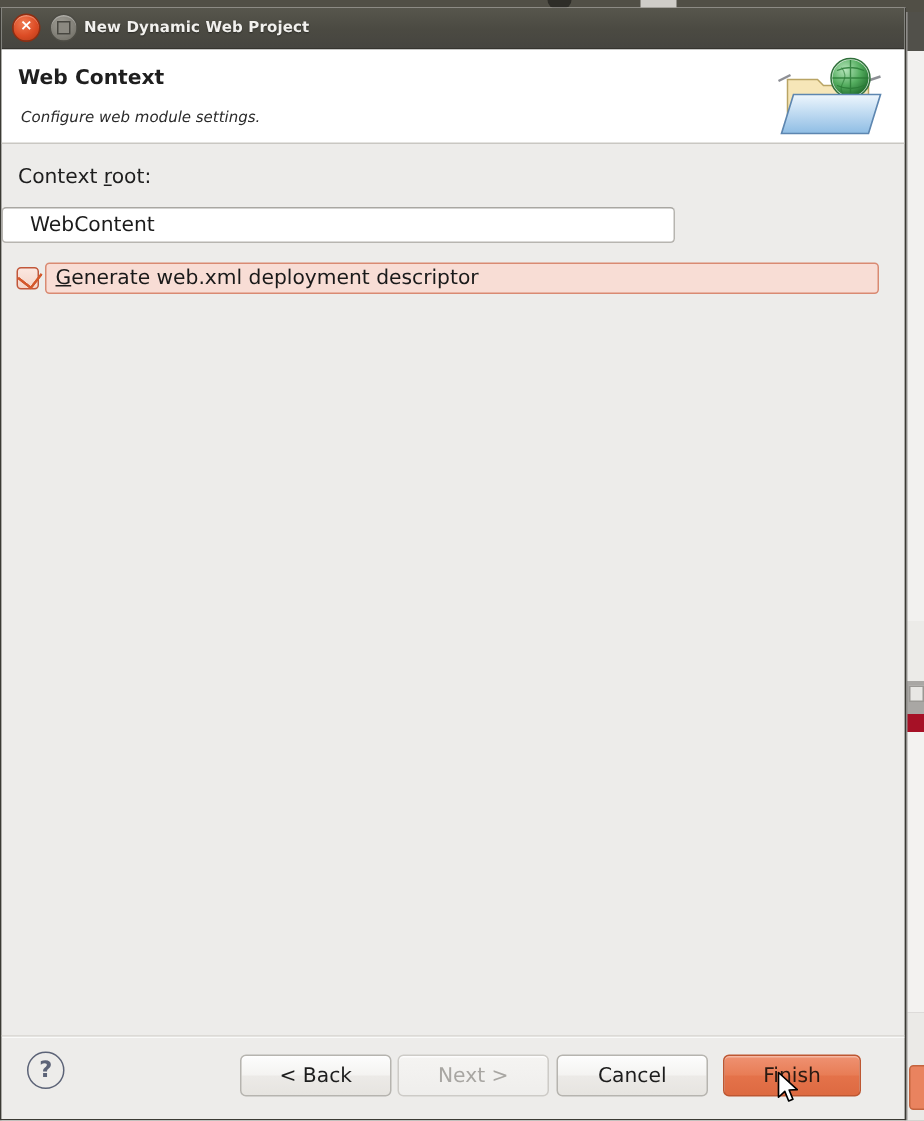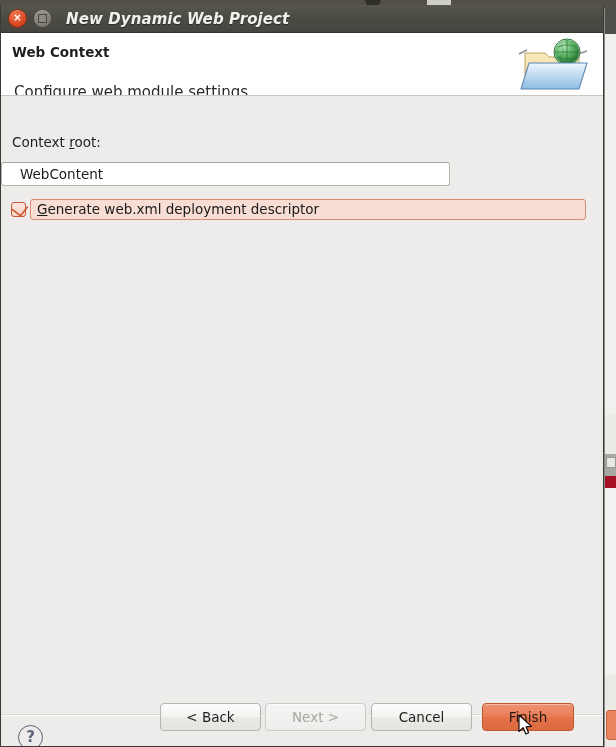--- a/index.html
+++ b/index.html
@@ -122,62 +122,61 @@
     background: radial-gradient(circle at 40% 32%, #9d9b93 0%, #807e76 60%, #6b695f 100%);
     border: 1px solid #4d4c45;
   }
   .win-btn.maximize .glyph {
     position: absolute; left: 4px; top: 4px;
     width: 7px; height: 7px;
     border: 1px solid #474640;
     background: #8b8981;
   }
   .titlebar .title-text {
-    margin-left: 14px;
+    margin-left: 4px;
     color: #f2f1ee;
-    font-size: 15px;
+    font-size: 10px;
     font-weight: bold;
     letter-spacing: 0.1px;
     text-shadow: 0 1px 1px rgba(0,0,0,0.45);
-    font-style: italic;
   }
 
   
   .header {
     position: relative;
     height: 62px;
     background: #ffffff;
     border-bottom: 1px solid #c9c7c2;
     overflow: hidden;
   }
   .header .h-title {
     position: absolute;
     left: 11px; top: 11px;
     font-size: 13.5px;
     font-weight: bold;
     color: #1f1f1f;
   }
   .header .h-sub {
     position: absolute;
-    left: 13px; top: 50px;
-    font-size: 15px;
+    left: 13px; top: 40px;
+    font-size: 10px;
     color: #2a2a2a;
+    font-style: italic;
   }
   .header .h-icon {
     position: absolute;
     right: 6px; top: 4px;
     width: 80px; height: 56px;
   }
 
   
   .body-area {
     position: relative;
     height: 594px;
     background: #edecea;
-    margin-top: 24px;
   }
 
   .field-row {
     position: absolute;
     left: 0;
     width: 100%;
     height: 26px;
     display: flex;
     align-items: center;
   }

